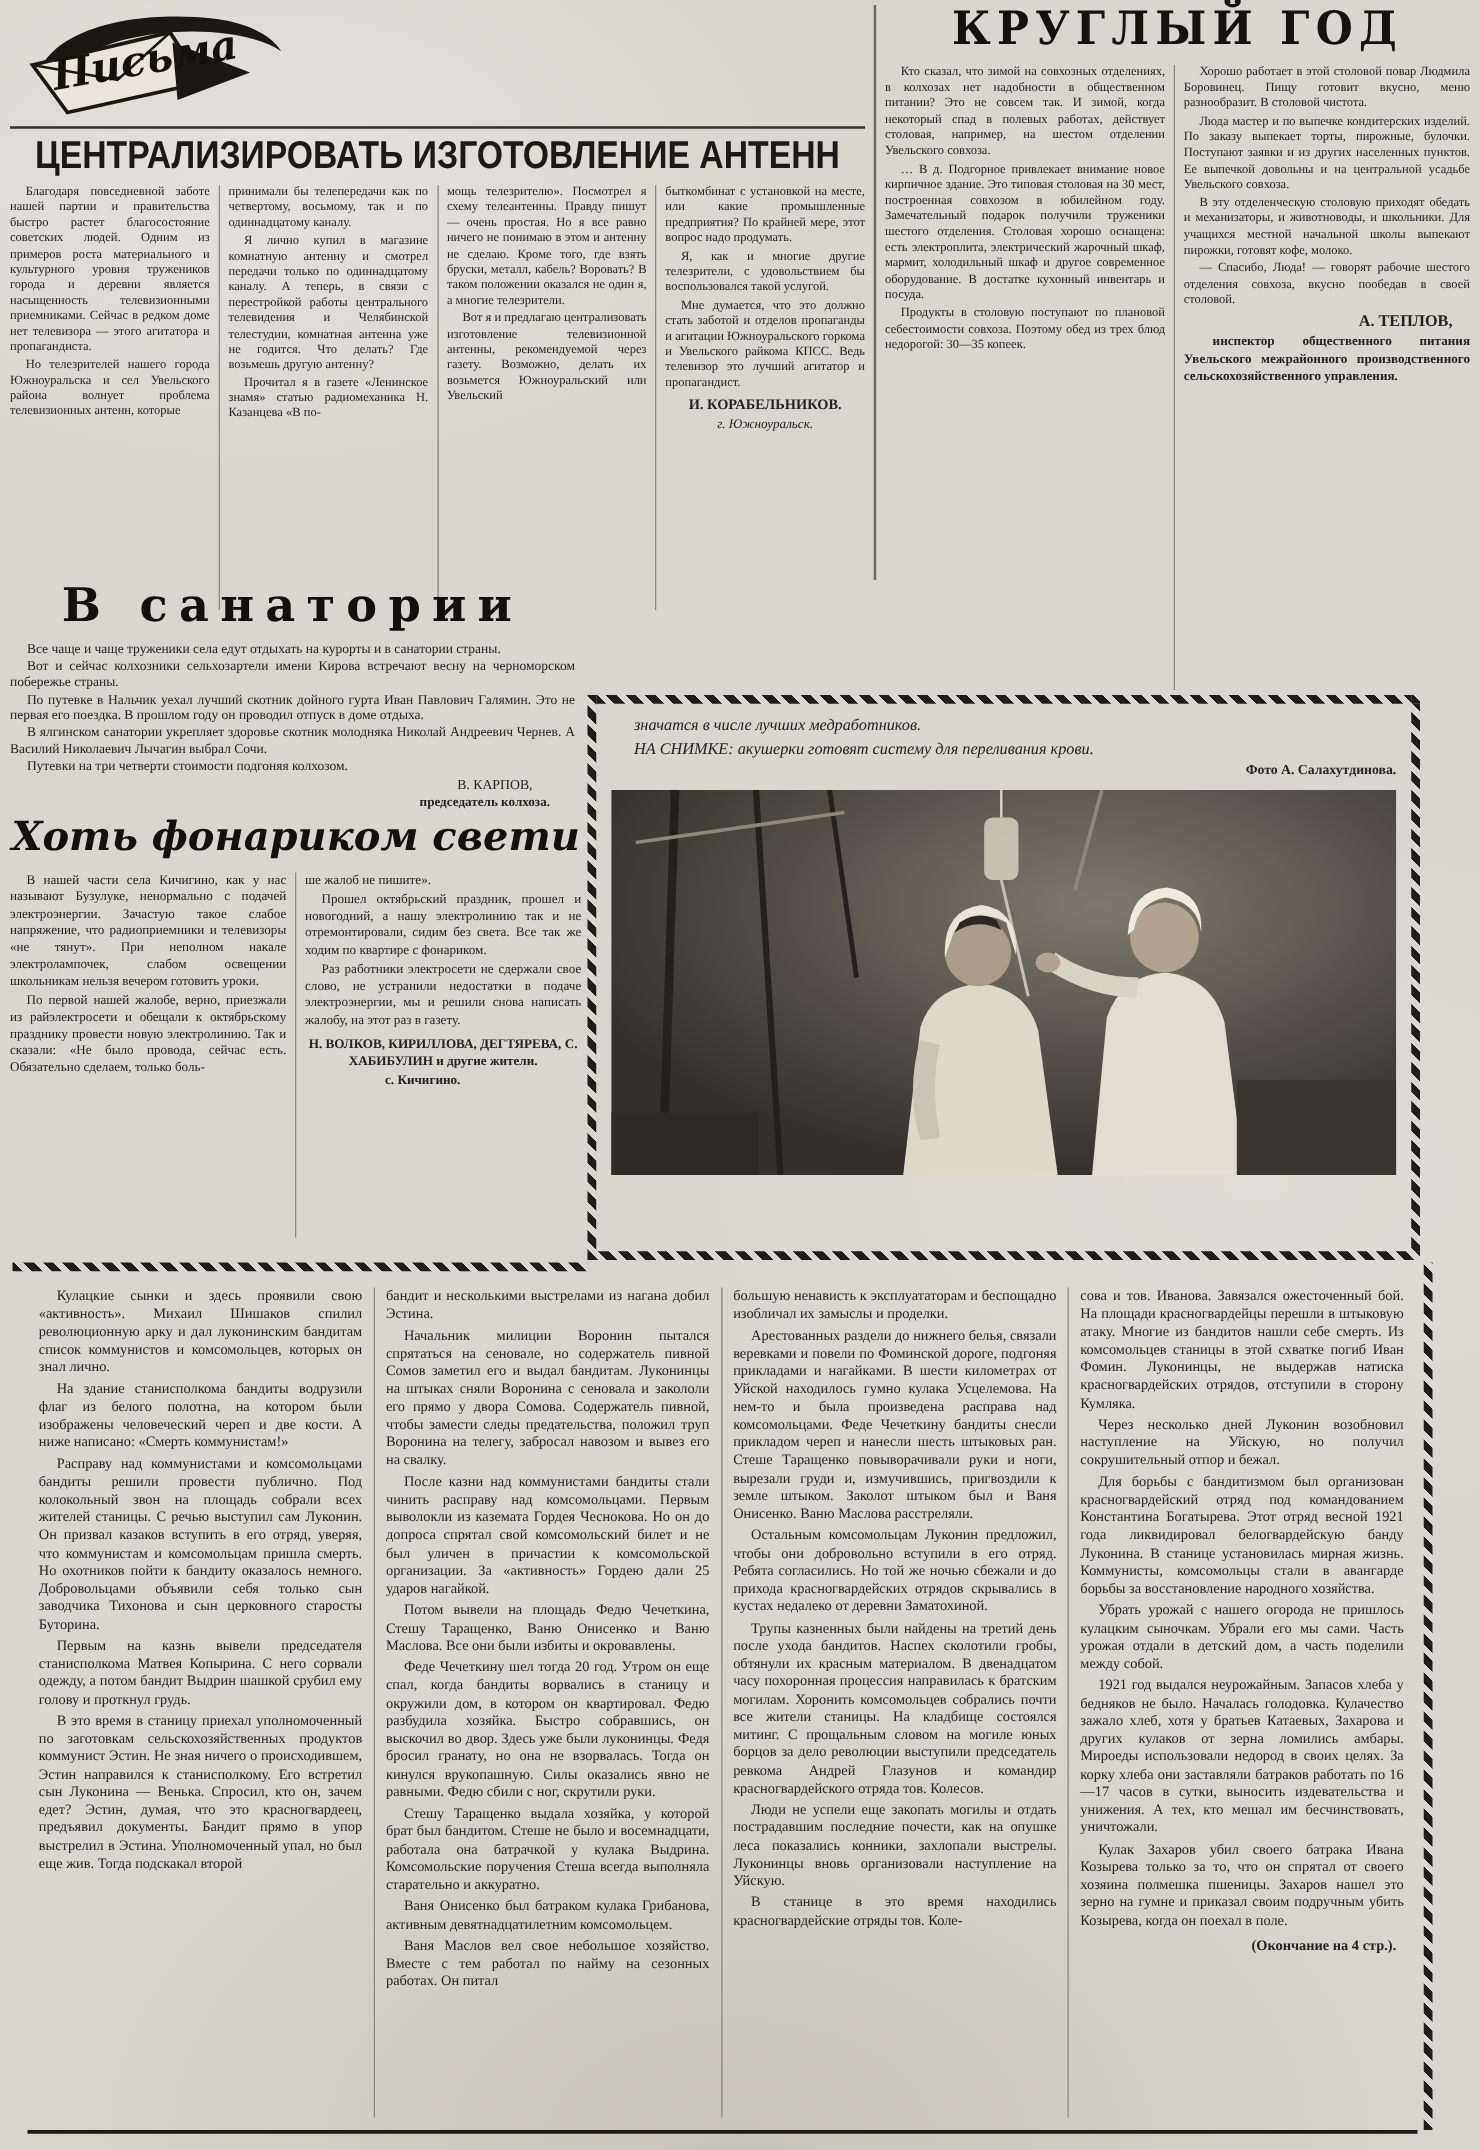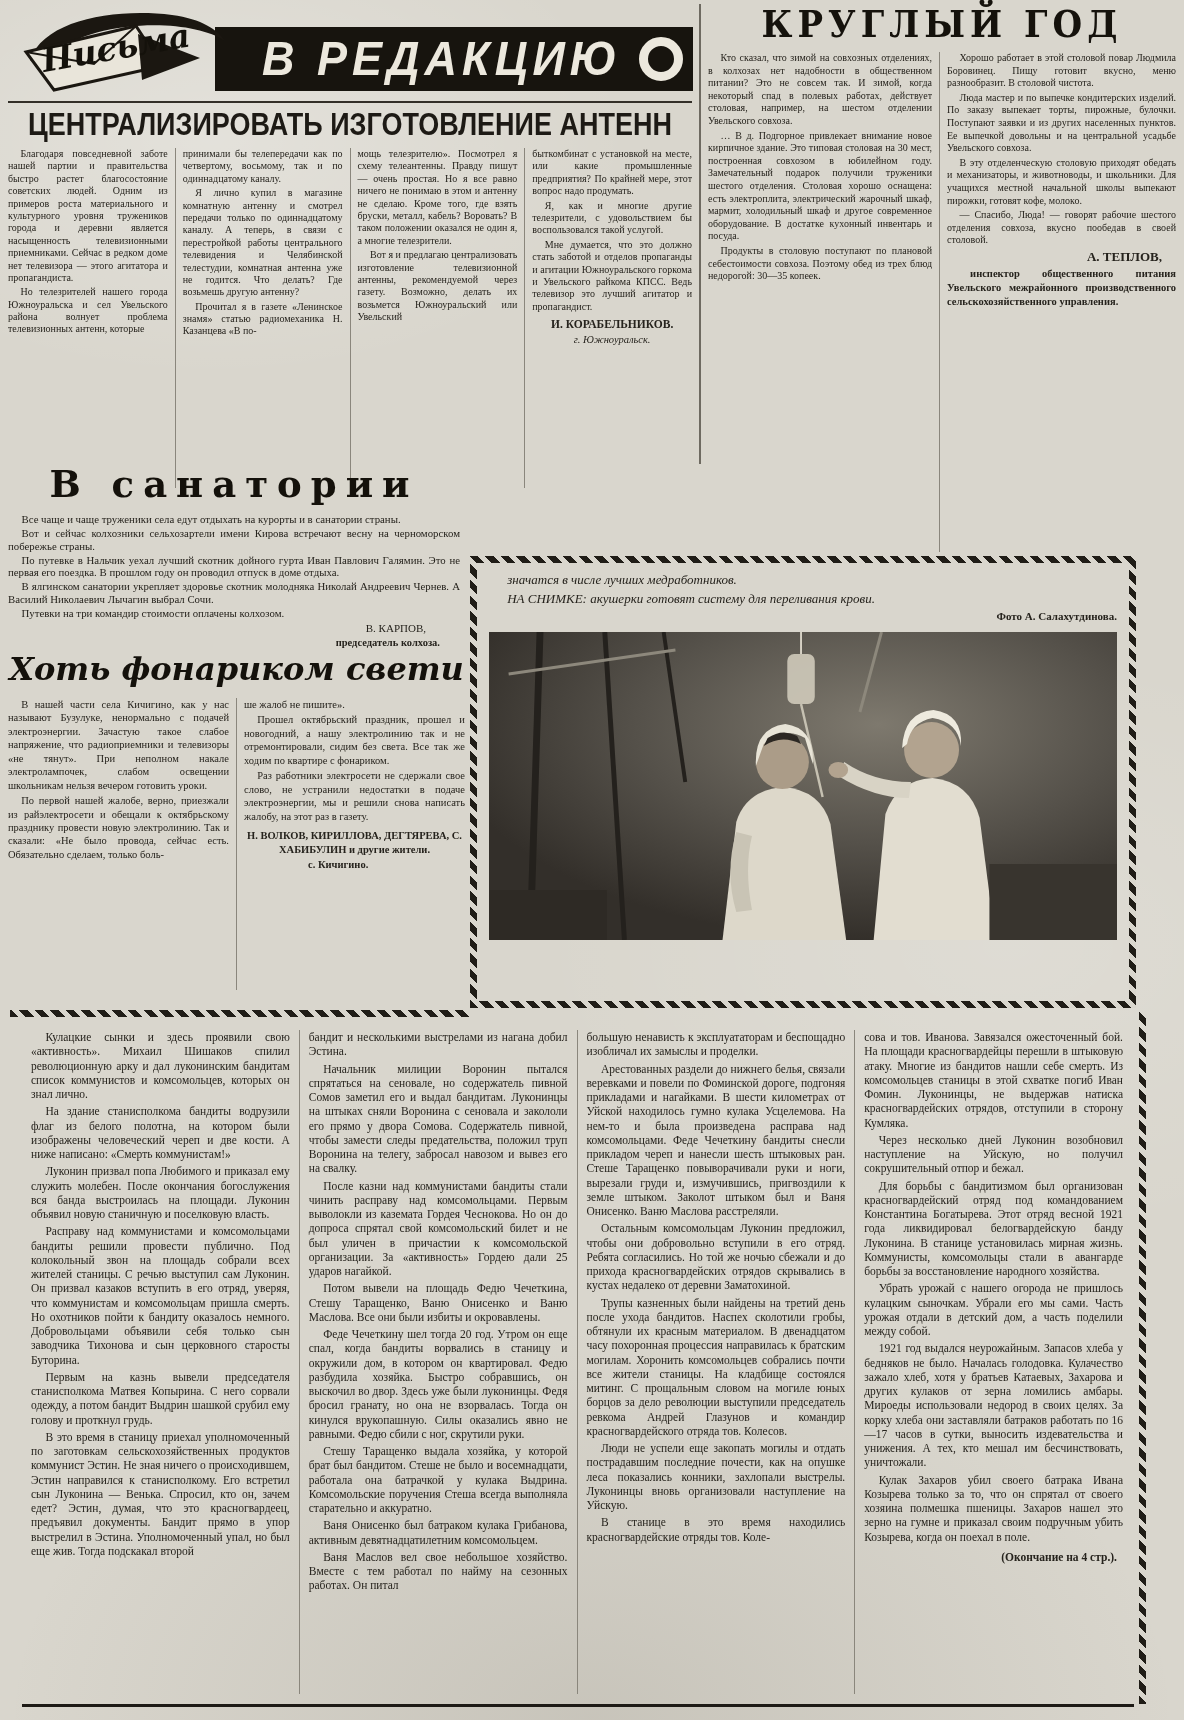--- a/index.html
+++ b/index.html
@@ -86,24 +86,20 @@
 
   <div class="sec" style="left:8px;top:6px;width:684px;">
     <div class="masthead">
       <svg class="logo" viewBox="0 0 232 92">
         <path d="M16 54 C30 14, 100 2, 158 9 C188 13, 204 24, 211 35 C192 22, 152 16, 112 21 C70 26, 40 40, 32 66 Z" fill="#1b1711"></path>
         <polygon points="12,46 122,20 148,60 40,84" fill="#e9e5da" stroke="#1b1711" stroke-width="3"></polygon>
         <polyline points="12,46 80,58 122,20" fill="none" stroke="#1b1711" stroke-width="2"></polyline>
         <polygon points="124,28 186,52 128,74" fill="#1b1711"></polygon>
         <text x="30" y="66" transform="rotate(-10 30 66)" font-family="DejaVu Serif, serif" font-style="italic" font-weight="bold" font-size="33" fill="#14110b">Письма</text>
       </svg>
-      <div class="banner">
-        <span class="banner-text">В РЕДАКЦИЮ</span>
-        <span class="seal"></span>
-      </div>
     </div>
     <div class="mast-rule"></div>
     <div class="headline">ЦЕНТРАЛИЗИРОВАТЬ ИЗГОТОВЛЕНИЕ АНТЕНН</div>
     <div class="cols antenna-cols">
       <div class="col">
         <p>Благодаря повседневной заботе нашей партии и правительства быстро растет благосостояние советских людей. Одним из примеров роста материального и культурного уровня тружеников города и деревни является насыщенность телевизионными приемниками. Сейчас в редком доме нет телевизора — этого агитатора и пропагандиста.</p>
         <p>Но телезрителей нашего города Южноуральска и сел Увельского района волнует проблема телевизионных антенн, которые</p>
       </div>
       <div class="col">
         <p class="ni">принимали бы телепередачи как по четвертому, восьмому, так и по одиннадцатому каналу.</p>
@@ -145,21 +141,21 @@
     </div>
   </div>
 
   <div class="sec san">
     <div class="san-title">В санатории</div>
     <div class="san-body">
       <p>Все чаще и чаще труженики села едут отдыхать на курорты и в санатории страны.</p>
       <p>Вот и сейчас колхозники сельхозартели имени Кирова встречают весну на черноморском побережье страны.</p>
       <p>По путевке в Нальчик уехал лучший скотник дойного гурта Иван Павлович Галямин. Это не первая его поездка. В прошлом году он проводил отпуск в доме отдыха.</p>
       <p>В ялгинском санатории укрепляет здоровье скотник молодняка Николай Андреевич Чернев. А Василий Николаевич Лычагин выбрал Сочи.</p>
-      <p>Путевки на три командир стоимости оплачены колхозом.</p>
+      <p>Путевки на три четверти стоимости подгоняя колхозом.</p>
       <p class="san-sig">В. КАРПОВ,</p>
       <p class="san-role">председатель колхоза.</p>
     </div>
   </div>
 
   <div class="sec fon">
     <div class="fon-title">Хоть фонариком свети</div>
     <div class="cols fon-cols">
       <div class="col">
         <p>В нашей части села Кичигино, как у нас называют Бузулуке, ненормально с подачей электроэнергии. Зачастую такое слабое напряжение, что радиоприемники и телевизоры «не тянут». При неполном накале электролампочек, слабом освещении школьникам нельзя вечером готовить уроки.</p>
@@ -224,21 +220,20 @@
   </div>
 
   <div class="sec rope-h"></div>
   <div class="sec rope-v"></div>
 
   <div class="sec story">
     <div class="cols story-cols">
       <div class="col">
         <p>Кулацкие сынки и здесь проявили свою «активность». Михаил Шишаков спилил революционную арку и дал луконинским бандитам список коммунистов и комсомольцев, которых он знал лично.</p>
         <p>На здание станисполкома бандиты водрузили флаг из белого полотна, на котором были изображены человеческий череп и две кости. А ниже написано: «Смерть коммунистам!»</p>
-        <p>Луконин призвал попа Любимого и приказал ему служить молебен. После окончания богослужения вся банда выстроилась на площади. Луконин объявил новую станичную и поселковую власть.</p>
         <p>Расправу над коммунистами и комсомольцами бандиты решили провести публично. Под колокольный звон на площадь собрали всех жителей станицы. С речью выступил сам Луконин. Он призвал казаков вступить в его отряд, уверяя, что коммунистам и комсомольцам пришла смерть. Но охотников пойти к бандиту оказалось немного. Добровольцами объявили себя только сын заводчика Тихонова и сын церковного старосты Буторина.</p>
         <p>Первым на казнь вывели председателя станисполкома Матвея Копырина. С него сорвали одежду, а потом бандит Выдрин шашкой срубил ему голову и проткнул грудь.</p>
         <p>В это время в станицу приехал уполномоченный по заготовкам сельскохозяйственных продуктов коммунист Эстин. Не зная ничего о происходившем, Эстин направился к станисполкому. Его встретил сын Луконина — Венька. Спросил, кто он, зачем едет? Эстин, думая, что это красногвардеец, предъявил документы. Бандит прямо в упор выстрелил в Эстина. Уполномоченный упал, но был еще жив. Тогда подскакал второй</p>
       </div>
       <div class="col">
         <p class="ni">бандит и несколькими выстрелами из нагана добил Эстина.</p>
         <p>Начальник милиции Воронин пытался спрятаться на сеновале, но содержатель пивной Сомов заметил его и выдал бандитам. Луконинцы на штыках сняли Воронина с сеновала и закололи его прямо у двора Сомова. Содержатель пивной, чтобы замести следы предательства, положил труп Воронина на телегу, забросал навозом и вывез его на свалку.</p>
         <p>После казни над коммунистами бандиты стали чинить расправу над комсомольцами. Первым выволокли из каземата Гордея Чеснокова. Но он до допроса спрятал свой комсомольский билет и не был уличен в причастии к комсомольской организации. За «активность» Гордею дали 25 ударов нагайкой.</p>
         <p>Потом вывели на площадь Федю Чечеткина, Стешу Таращенко, Ваню Онисенко и Ваню Маслова. Все они были избиты и окровавлены.</p>
         <p>Феде Чечеткину шел тогда 20 год. Утром он еще спал, когда бандиты ворвались в станицу и окружили дом, в котором он квартировал. Федю разбудила хозяйка. Быстро собравшись, он выскочил во двор. Здесь уже были луконинцы. Федя бросил гранату, но она не взорвалась. Тогда он кинулся врукопашную. Силы оказались явно не равными. Федю сбили с ног, скрутили руки.</p>

